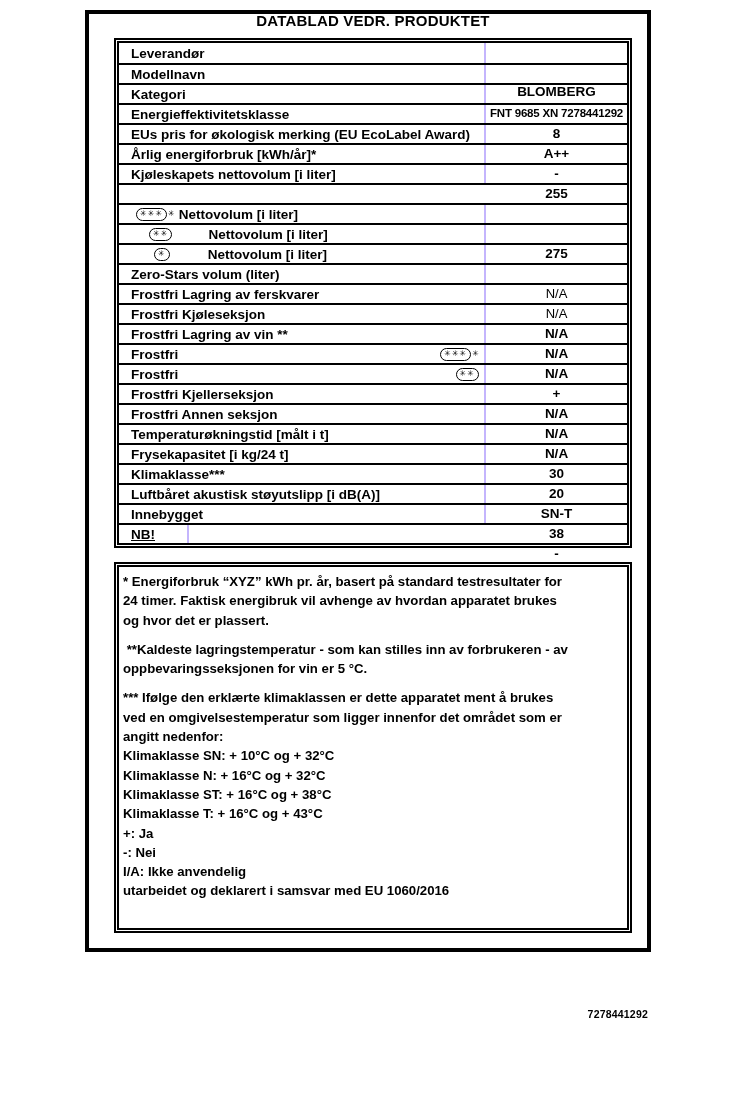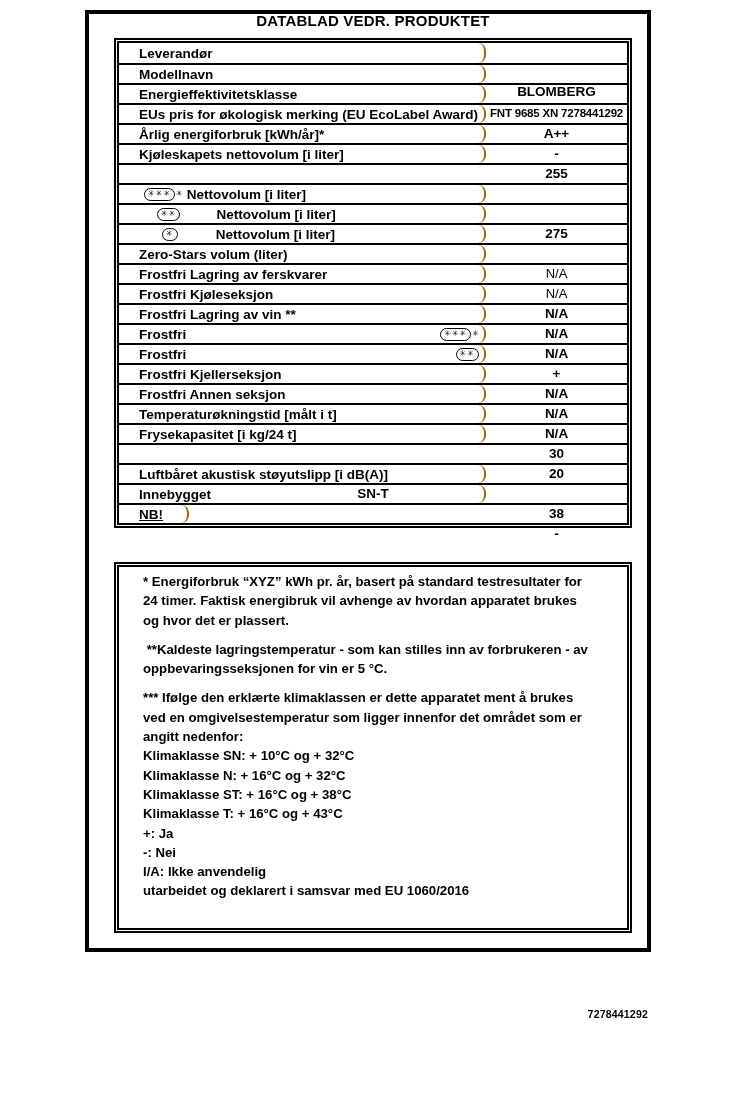--- a/index.html
+++ b/index.html
@@ -15,23 +15,23 @@
     position:absolute;left:114px;top:12px;width:518px;text-align:center;
     font-size:15px;font-weight:bold;letter-spacing:0.2px;
   }
   .datatable{
     position:absolute;left:114px;top:38px;width:518px;
     border:5px double #000;box-sizing:border-box;background:#fff;
   }
   .t-row{display:flex;height:20px;box-sizing:border-box;align-items:stretch;}
   .t-row + .t-row{border-top:2px solid #000;}
   .t-label{
-    flex:0 0 367px;width:367px;box-sizing:border-box;border-right:2px solid #a16207;
-    display:flex;align-items:center;padding-left:20px;
-    font-size:13.5px;font-weight:bold;white-space:nowrap;overflow:visible;border-radius:8px;
+    flex:0 0 367px;width:367px;box-sizing:border-box;border-right:2px solid #c4b5fd;
+    display:flex;align-items:center;padding-left:12px;
+    font-size:13.5px;font-weight:bold;white-space:nowrap;overflow:visible;
   }
   .t-label.nb-label{flex:0 0 70px;width:70px;text-decoration:underline;}
   .nb-rest{flex:1;}
   .t-value{
     flex:1;display:flex;align-items:center;justify-content:center;
     font-size:13.5px;font-weight:bold;text-align:center;margin-top:48px;
   }
   .t-value.thin{font-weight:normal;font-size:13px;}
   .t-value.fit{font-size:11.5px;letter-spacing:-0.2px;white-space:nowrap;overflow:visible;}
   .star-grp{display:inline-flex;align-items:center;flex:0 0 auto;}
@@ -44,21 +44,21 @@
   .star-out{
     font-size:8px;line-height:1;font-weight:bold;margin-left:1px;
     font-family:"DejaVu Sans",sans-serif;
   }
   .ind1{margin-left:5px;margin-right:4px;}
   .ind2{margin-left:18px;margin-right:36px;}
   .ind3{margin-left:23px;margin-right:38px;}
   .star-grp.right{margin-left:auto;margin-right:5px;}
   .notes{
     position:absolute;left:114px;top:562px;width:518px;height:371px;
-    border:5px double #000;box-sizing:border-box;padding:5px 0 0 24px;background:#fff;
+    border:5px double #000;box-sizing:border-box;padding:5px 0 0 4px;background:#fff;
   }
   .note-para{margin:0 0 10px 0;}
   .note-line{font-size:13.2px;font-weight:bold;line-height:19.3px;white-space:pre;}
   .page-number{
     position:absolute;left:448px;top:1008px;width:200px;text-align:right;
     font-size:10.5px;font-weight:bold;letter-spacing:0.2px;
   }
 </style>
 </head>
 <body>
@@ -70,20 +70,24 @@
 <div class="datatable">
     <div class="t-row">
       <div class="t-label">Leverandør</div>
       <div class="t-value">BLOMBERG</div>
     </div>
     <div class="t-row">
       <div class="t-label">Modellnavn</div>
       <div class="t-value fit">FNT 9685 XN 7278441292</div>
     </div>
     <div class="t-row">
+      <div class="t-label">Kategori</div>
+      <div class="t-value">8</div>
+    </div>
+    <div class="t-row">
       <div class="t-label">Energieffektivitetsklasse</div>
       <div class="t-value">A++</div>
     </div>
     <div class="t-row">
       <div class="t-label">EUs pris for økologisk merking (EU EcoLabel Award)</div>
       <div class="t-value">-</div>
     </div>
     <div class="t-row">
       <div class="t-label">Årlig energiforbruk [kWh/år]*</div>
       <div class="t-value">255</div>
@@ -168,20 +172,21 @@
     </div>
     <div class="t-row">
       <div class="t-label">Temperaturøkningstid [målt i t]</div>
       <div class="t-value">30</div>
     </div>
     <div class="t-row">
       <div class="t-label">Frysekapasitet [i kg/24 t]</div>
       <div class="t-value">20</div>
     </div>
     <div class="t-row">
+      <div class="t-label">Klimaklasse***</div>
       <div class="t-value">SN-T</div>
     </div>
     <div class="t-row">
       <div class="t-label">Luftbåret akustisk støyutslipp [i dB(A)]</div>
       <div class="t-value">38</div>
     </div>
     <div class="t-row">
       <div class="t-label">Innebygget</div>
       <div class="t-value">-</div>
     </div>

